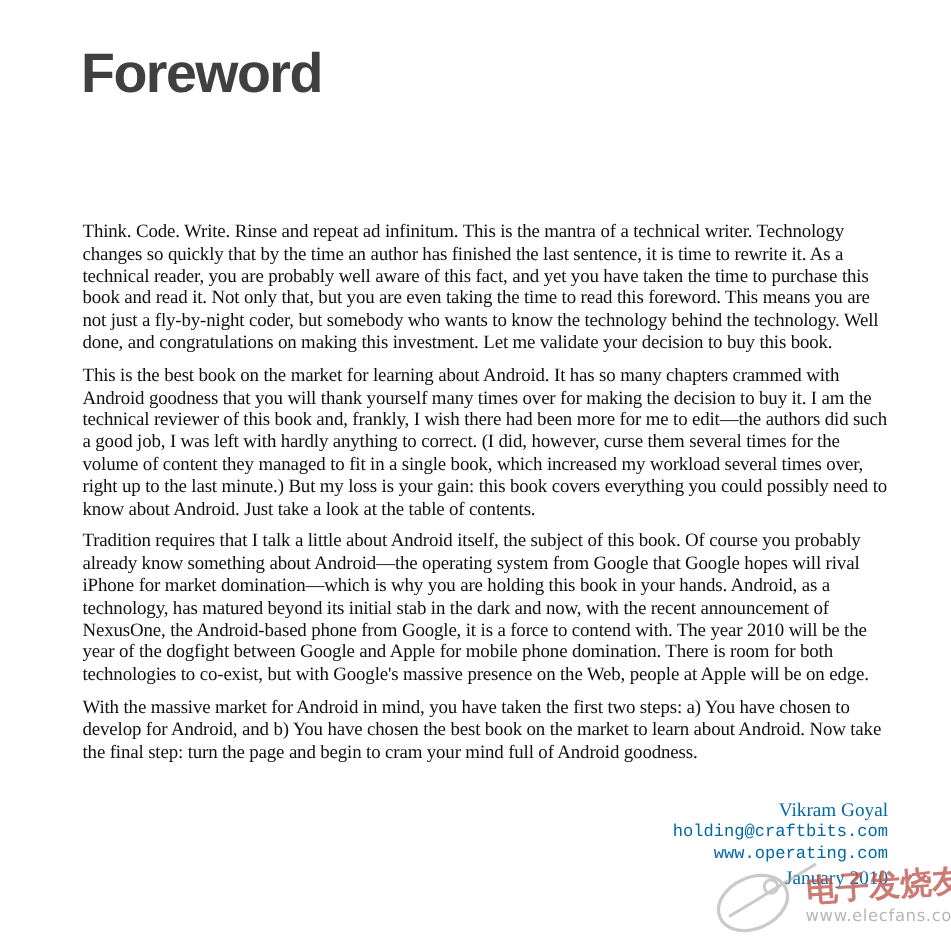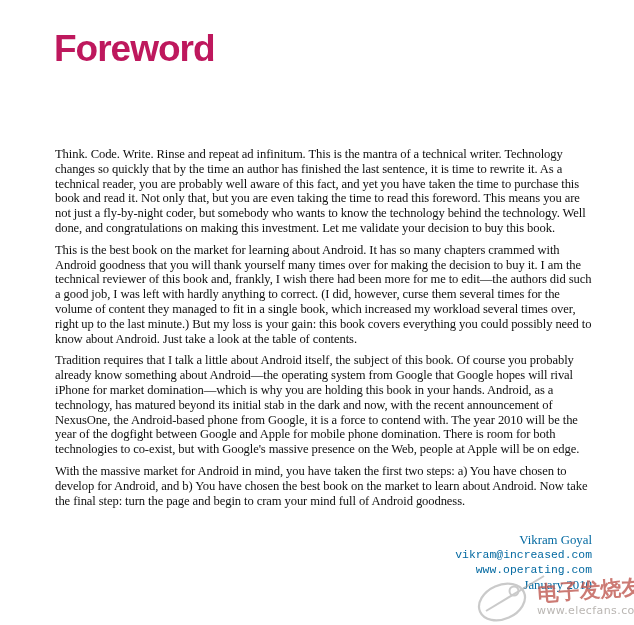--- a/index.html
+++ b/index.html
@@ -19,21 +19,21 @@
   .title {
     position: absolute;
     left: 54px;
     top: 30px;
     margin: 0;
     font-family: "Liberation Sans", sans-serif;
     font-weight: bold;
     font-size: 37px;
     line-height: 1;
     letter-spacing: -1px;
-    color: #be185d;
+    color: #404040;
   }
   .content {
     position: absolute;
     left: 55px;
     top: 147px;
     width: 540px;
     font-size: 12.6px;
     line-height: 14.8px;
     letter-spacing: -0.1px;
     text-align: left;
@@ -85,21 +85,21 @@
 
   <div class="content">
     <p>Think. Code. Write. Rinse and repeat ad infinitum. This is the mantra of a technical writer. Technology changes so quickly that by the time an author has finished the last sentence, it is time to rewrite it. As a technical reader, you are probably well aware of this fact, and yet you have taken the time to purchase this book and read it. Not only that, but you are even taking the time to read this foreword. This means you are not just a fly-by-night coder, but somebody who wants to know the technology behind the technology. Well done, and congratulations on making this investment. Let me validate your decision to buy this book.</p>
     <p>This is the best book on the market for learning about Android. It has so many chapters crammed with Android goodness that you will thank yourself many times over for making the decision to buy it. I am the technical reviewer of this book and, frankly, I wish there had been more for me to edit—the authors did such a good job, I was left with hardly anything to correct. (I did, however, curse them several times for the volume of content they managed to fit in a single book, which increased my workload several times over, right up to the last minute.) But my loss is your gain: this book covers everything you could possibly need to know about Android. Just take a look at the table of contents.</p>
     <p>Tradition requires that I talk a little about Android itself, the subject of this book. Of course you probably already know something about Android—the operating system from Google that Google hopes will rival iPhone for market domination—which is why you are holding this book in your hands. Android, as a technology, has matured beyond its initial stab in the dark and now, with the recent announcement of NexusOne, the Android-based phone from Google, it is a force to contend with. The year 2010 will be the year of the dogfight between Google and Apple for mobile phone domination. There is room for both technologies to co-exist, but with Google's massive presence on the Web, people at Apple will be on edge.</p>
     <p>With the massive market for Android in mind, you have taken the first two steps: a) You have chosen to develop for Android, and b) You have chosen the best book on the market to learn about Android. Now take the final step: turn the page and begin to cram your mind full of Android goodness.</p>
   </div>
 
   <div class="signature">
     <div>Vikram Goyal</div>
-    <div class="sig-mono">vikram@increased.com</div>
+    <div class="sig-mono">holding@craftbits.com</div>
     <div class="sig-mono">www.operating.com</div>
     <div>January 2010</div>
   </div>
 
   <div class="watermark">
     <svg width="170" height="62" viewBox="0 0 170 62">
       <g opacity="0.55">
         <ellipse cx="36" cy="38" rx="24" ry="17" fill="none" stroke-width="2.2" transform="rotate(-24 36 38)" stroke="#9f9f9f"></ellipse>
         <line x1="20" y1="47" x2="78" y2="12" stroke-width="2" stroke="#9f9f9f"></line>
         <circle cx="48" cy="27" r="4.5" fill="none" stroke-width="2" stroke="#9f9f9f"></circle>

